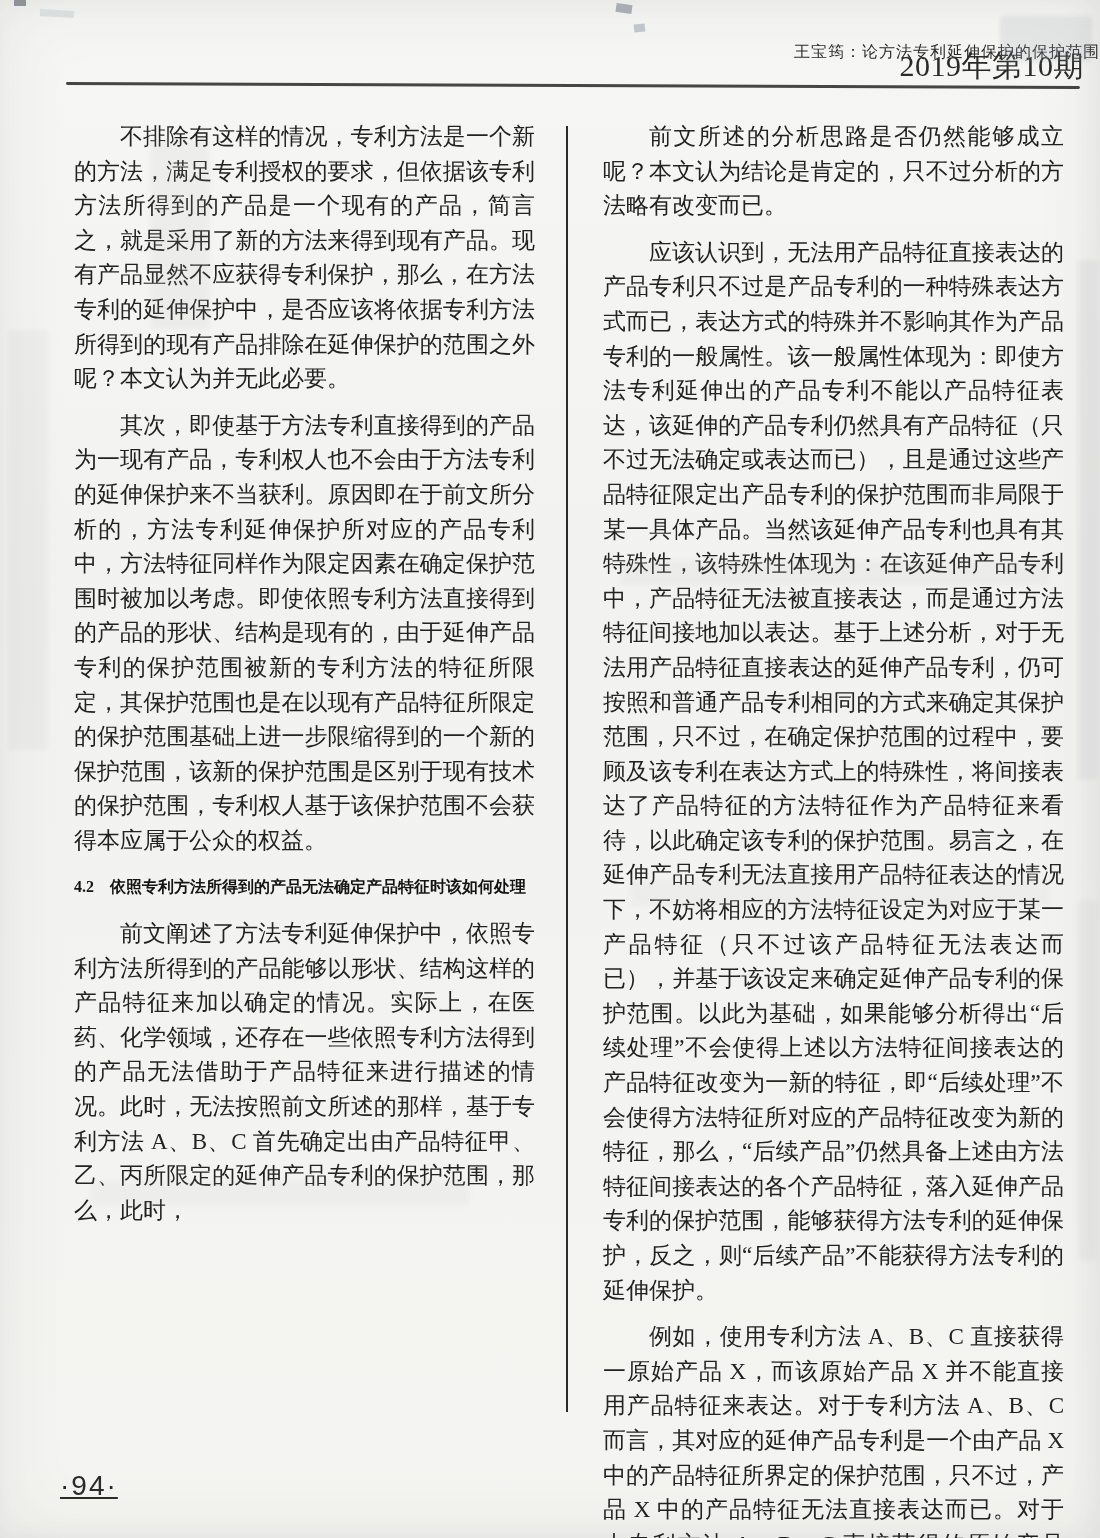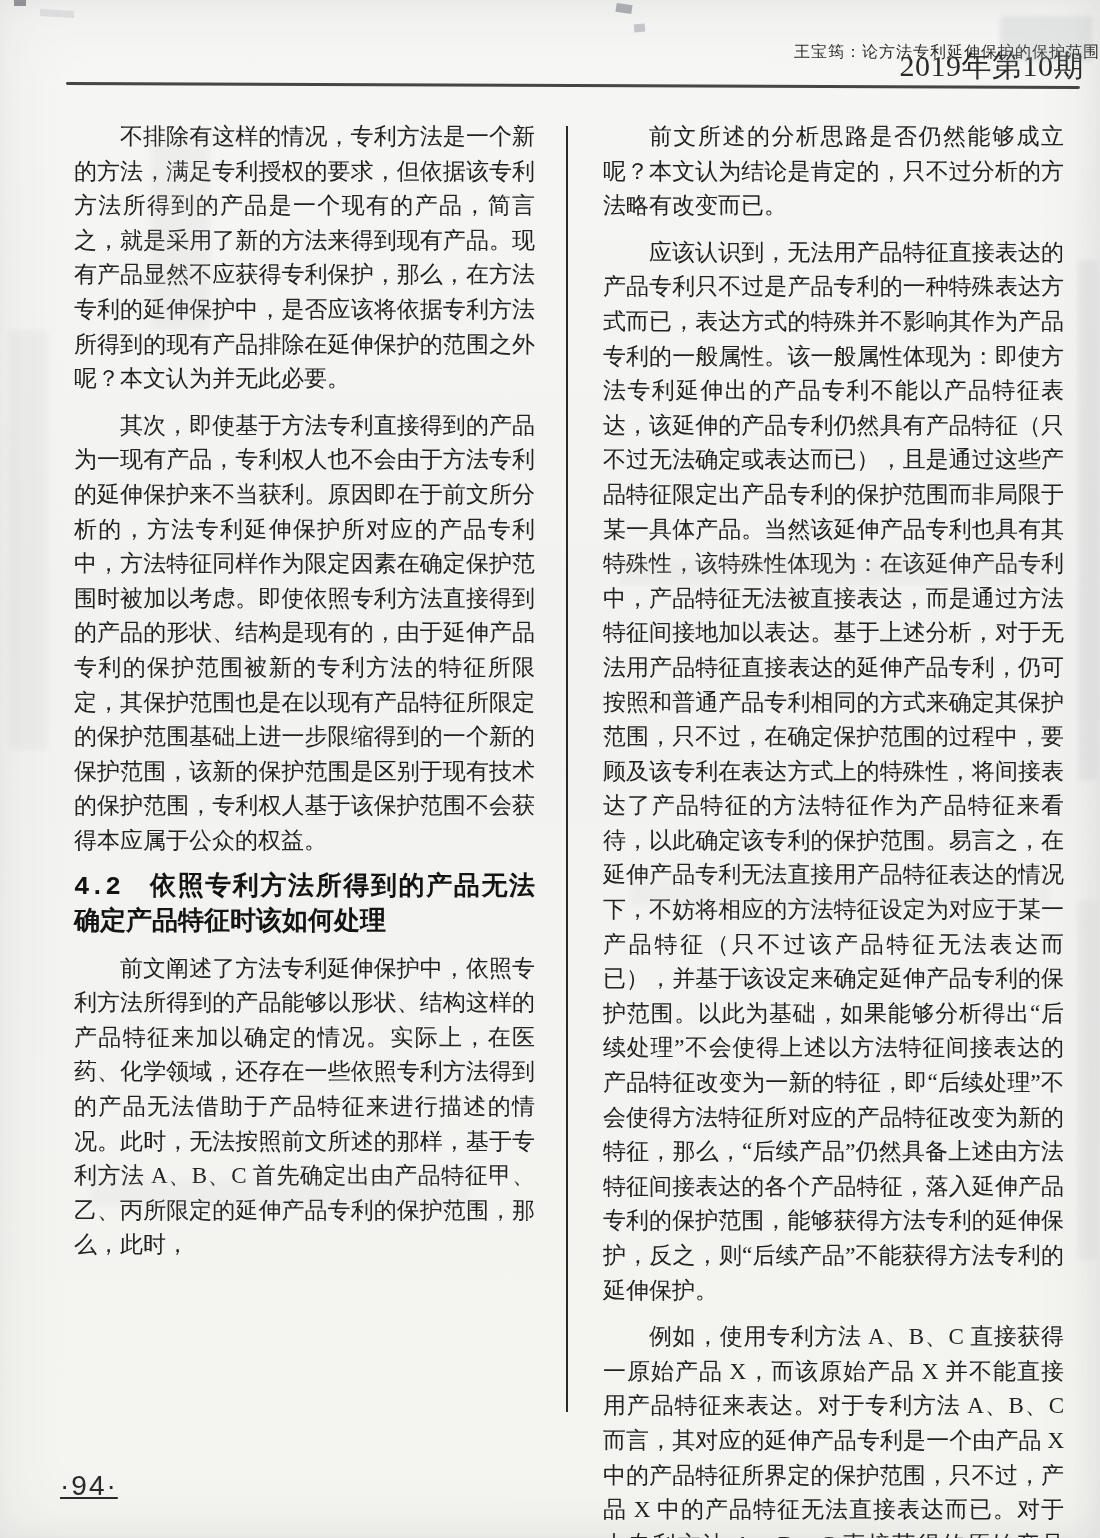--- a/index.html
+++ b/index.html
@@ -31,22 +31,22 @@
     display:flex;gap:44px;
   }
   .col{width:485px;}
   .col p,.col h3{margin:12px;}
   .paragraph{
     font-size:23px;line-height:34.6px;
     text-align:justify;text-indent:2em;
     color:#222;
   }
   .heading{
-    font-family:Liberation Mono, monospace;
-    font-weight:bold;font-size:26px;line-height:34.6px;
+    font-family:Liberation Serif, serif;
+    font-weight:bold;font-size:16px;line-height:34.6px;
     text-align:justify;text-indent:0;color:#141414;
   }
   .column-divider{
     position:absolute;left:566px;top:126px;width:2px;height:1286px;
     background:#2b2b2b;
   }
   .page-number{
     position:absolute;left:60px;top:1470px;
     font-family:"Liberation Sans","DejaVu Sans",sans-serif;
     font-size:28px;color:#2a2a2a;letter-spacing:2px;text-decoration:underline;

